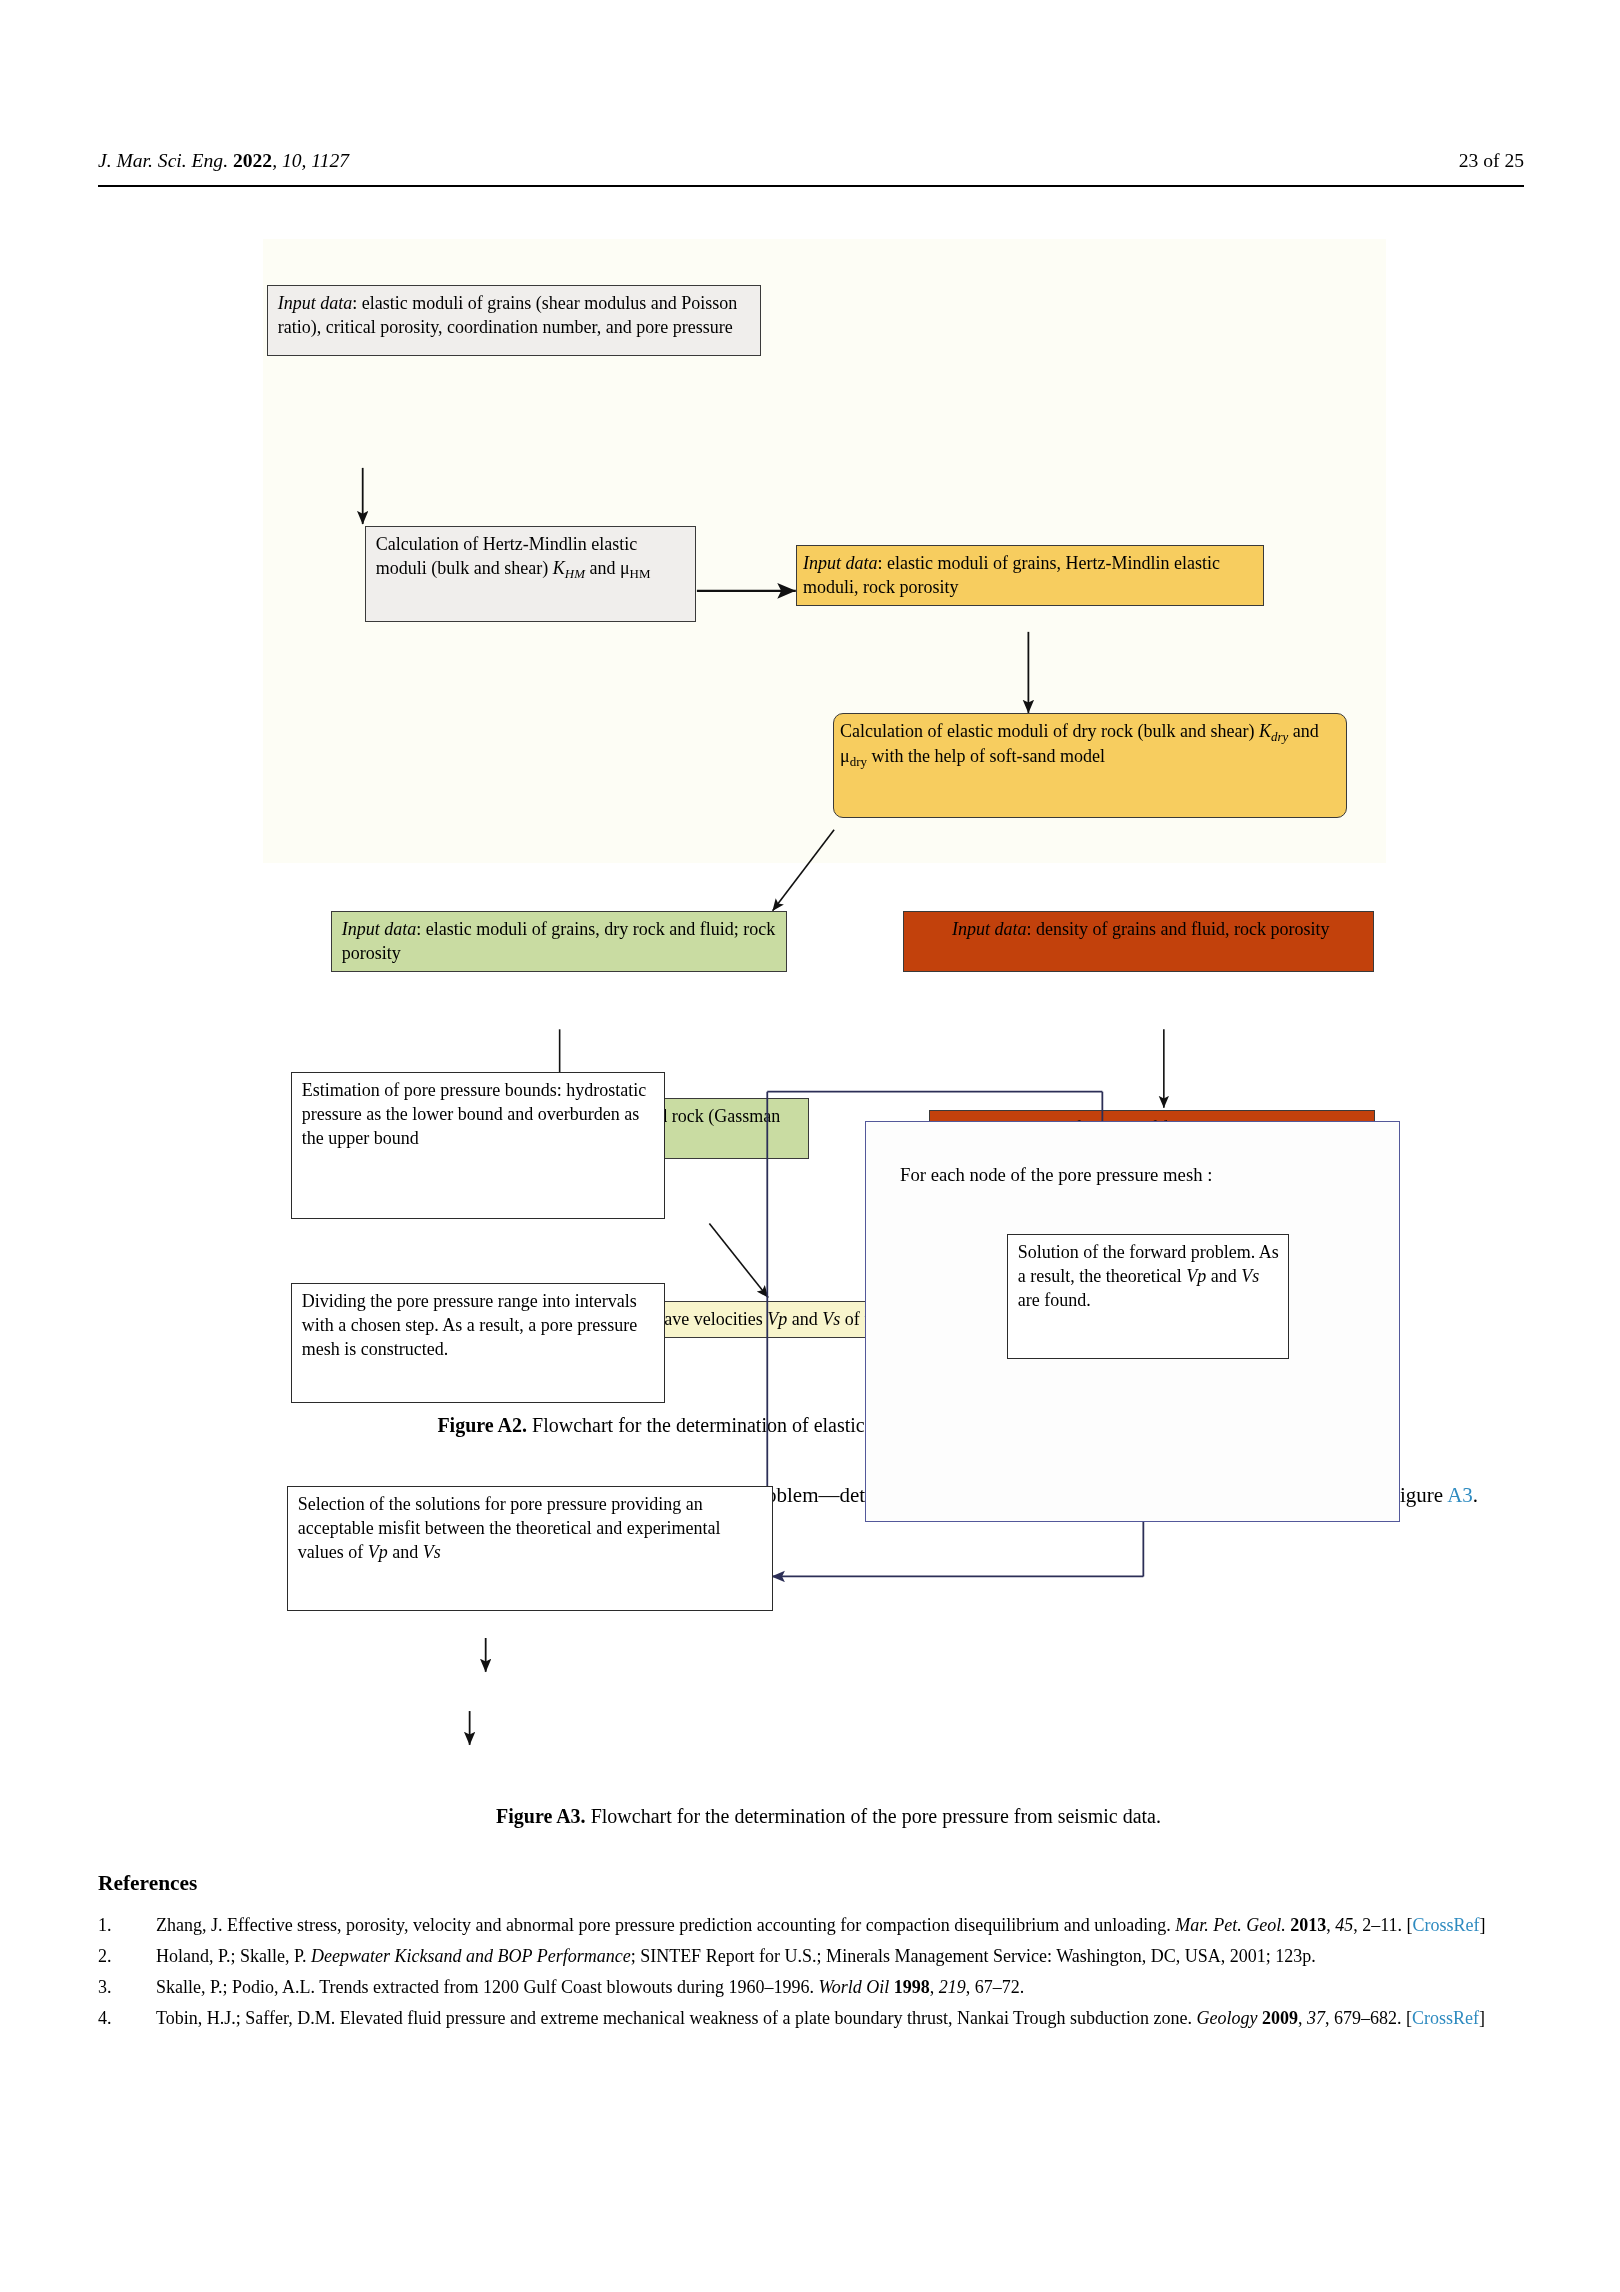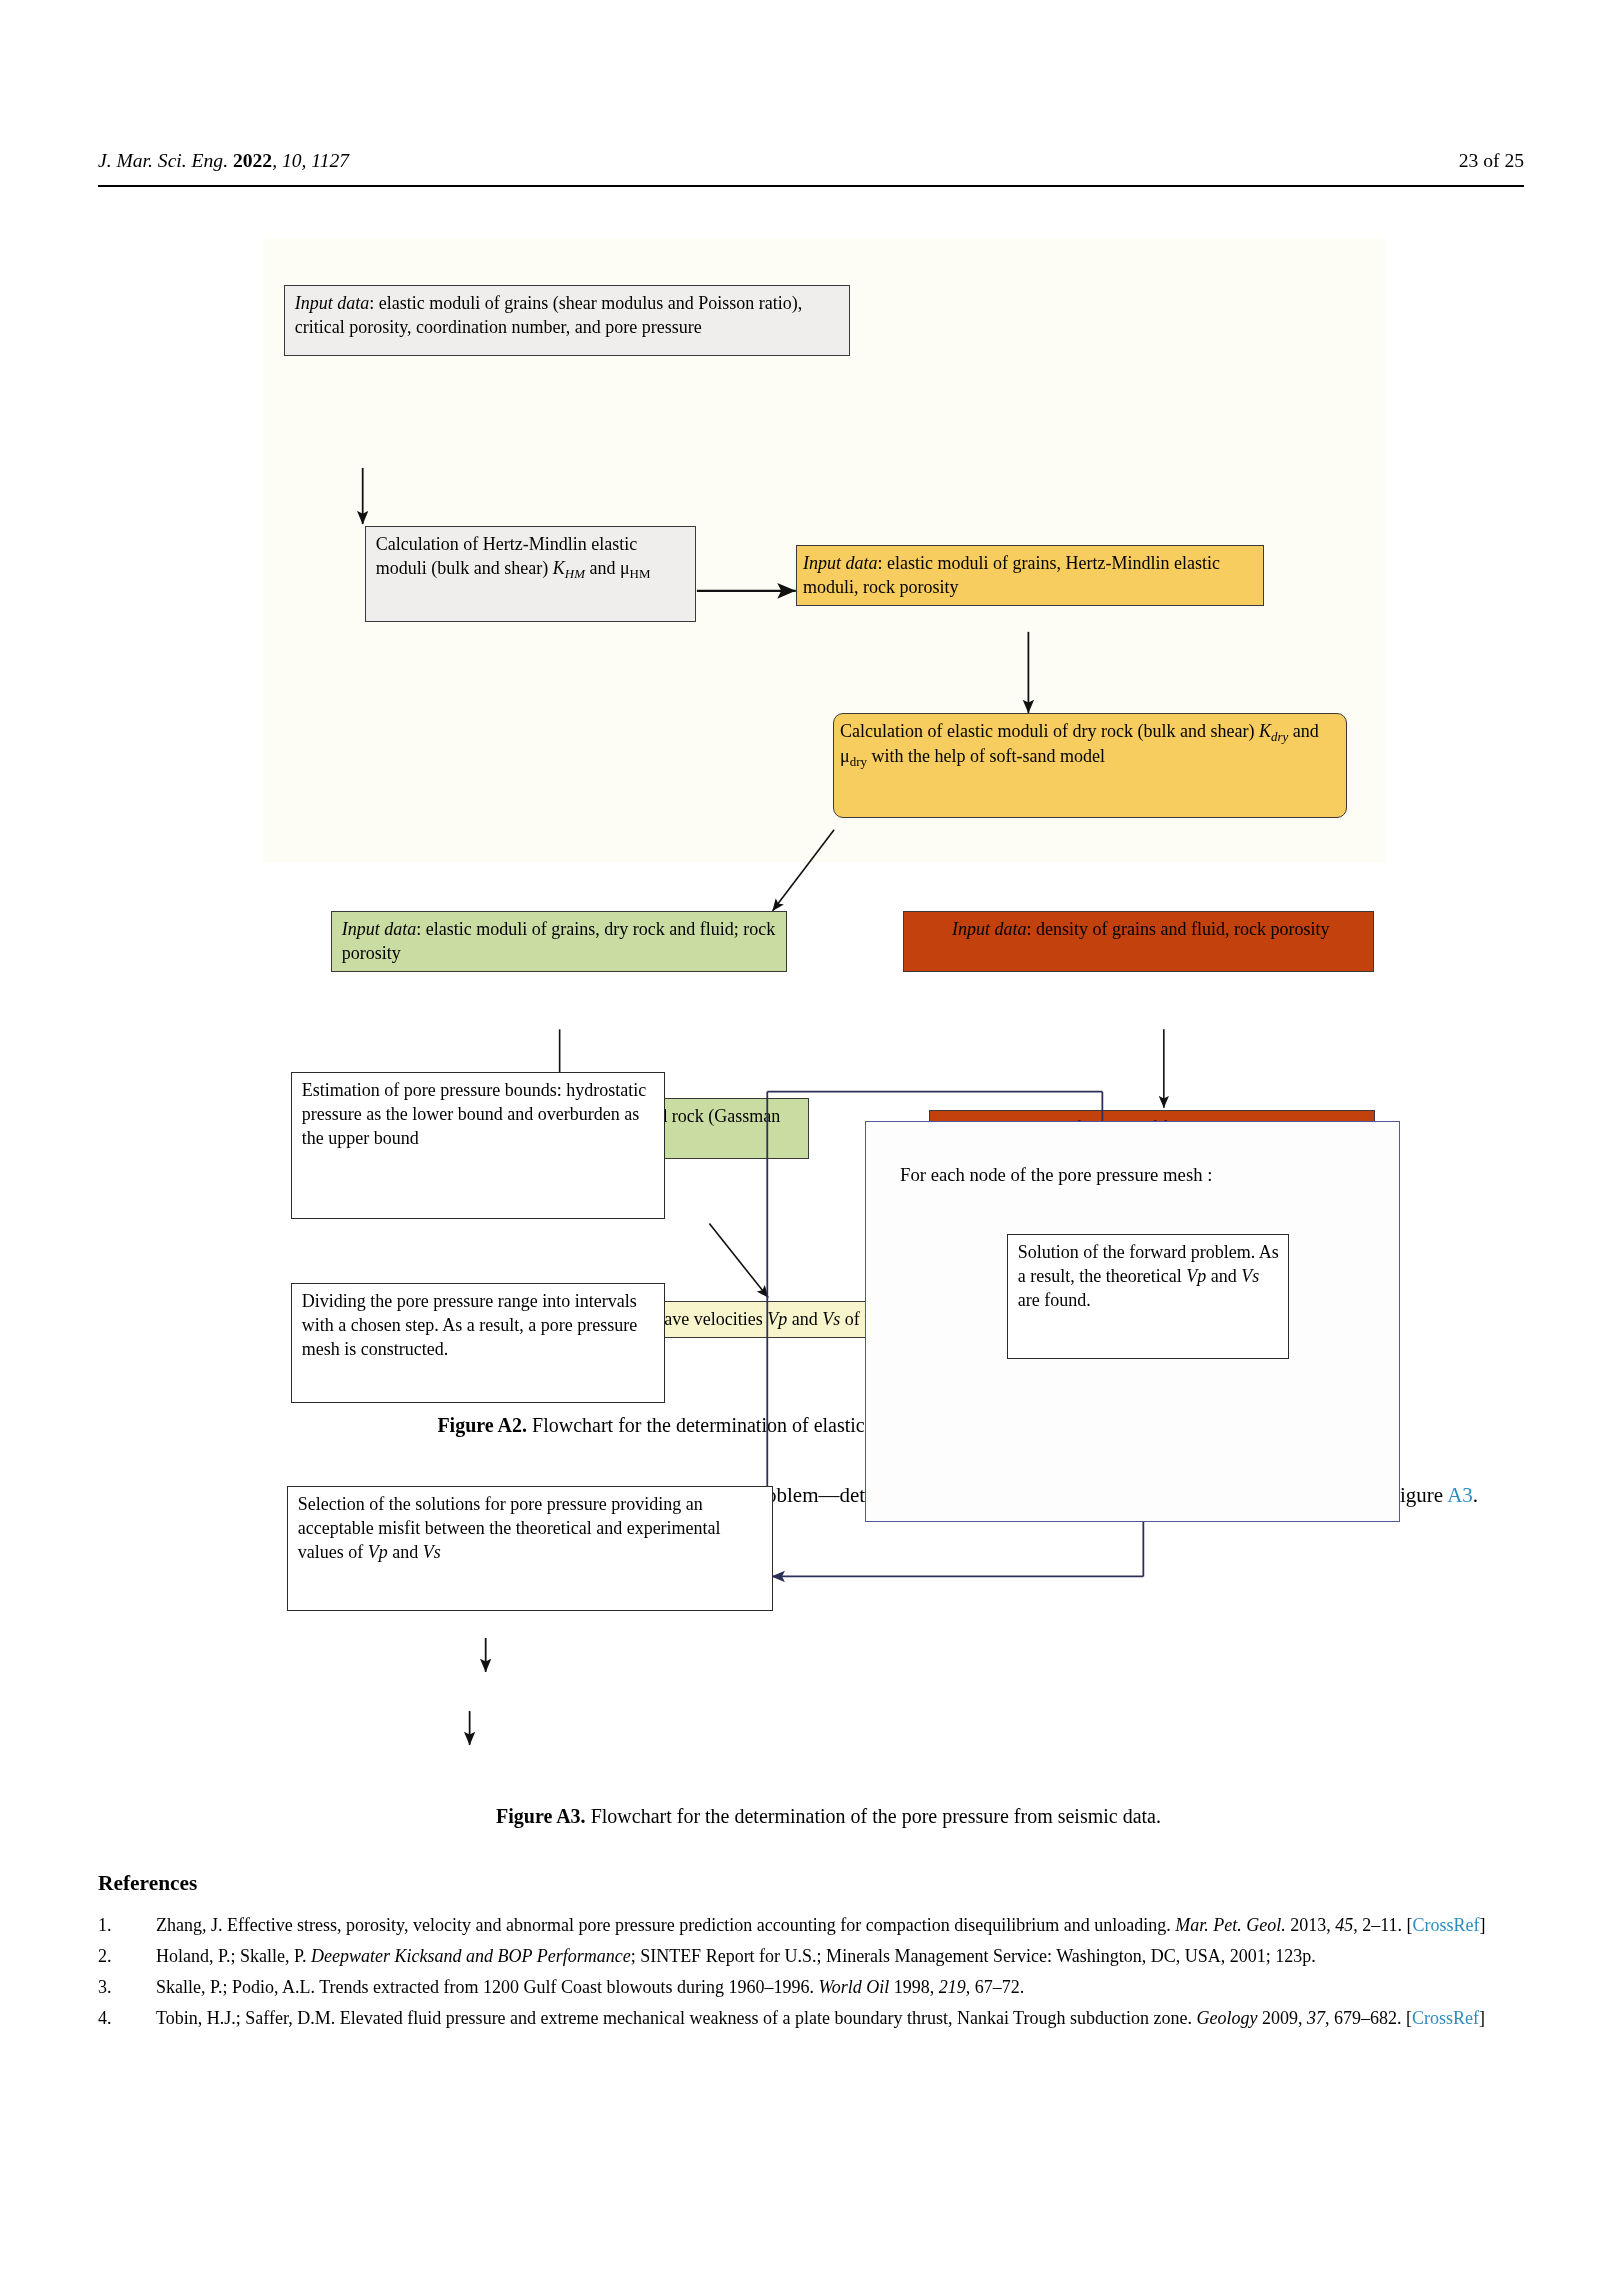--- a/index.html
+++ b/index.html
@@ -45,21 +45,21 @@
   .caption{position:absolute;font-size:20px;line-height:1.45;text-align:center;}
   .caption b{font-weight:bold;}
   .para{position:absolute;font-size:21px;line-height:1.55;text-align:justify;}
   .para .lnk{color:#2e8bc0;}
 
   .refhead{position:absolute;font-size:21.4px;font-weight:bold;}
   .reflist{position:absolute;font-size:18px;line-height:1.62;}
   .refrow{position:relative;padding-left:58px;margin-bottom:1.8px;}
   .refnum{position:absolute;left:0;top:0;width:41px;text-align:left;}
   .refrow i{font-style:italic;margin-top:22px;}
-  .refrow b{font-weight:normal;}
+  .refrow b{font-weight:bold;}
   .refrow .lnk{color:#2e8bc0;}
 </style>
 </head>
 <body>
 
 <div class="page">
 
   <div class="runhead">
     <div class="left"><i>J. Mar. Sci. Eng.</i> <b>2022</b>, <i>10</i>, <span>1127</span></div>
     <div class="right">23 of 25</div>
@@ -91,21 +91,21 @@
 
     <path d="M 628,1155 L 628,1230" stroke="#111" stroke-width="1.8" fill="none" marker-end="url(#ah)"></path>
 
     <path d="M 1306,1155 L 1306,1243" stroke="#111" stroke-width="1.8" fill="none" marker-end="url(#ah)"></path>
 
     <path d="M 796,1373 L 862,1456" stroke="#111" stroke-width="1.8" fill="none" marker-end="url(#ah)"></path>
 
     <path d="M 1170,1373 L 1110,1456" stroke="#111" stroke-width="1.8" fill="none" marker-end="url(#ah)"></path>
   </svg>
 
-  <div class="fbox grey" style="left:284px;top:285px;width:566px;height:71px;">
+  <div class="fbox grey" style="left:267px;top:285px;width:494px;height:71px;">
     <i>Input data</i>: elastic moduli of grains (shear modulus and Poisson ratio), critical porosity, coordination number, and pore pressure
   </div>
 
   <div class="fbox grey" style="left:365px;top:526px;width:331px;height:96px;">
     Calculation of Hertz-Mindlin elastic moduli (bulk and shear) <i>K</i><span class="sub">HM</span> and μ<span class="subr">HM</span>
   </div>
 
   <div class="fbox amber" style="left:796px;top:545px;width:468px;height:61px;">
     <i>Input data</i>: elastic moduli of grains, Hertz-Mindlin elastic moduli, rock porosity
   </div>

